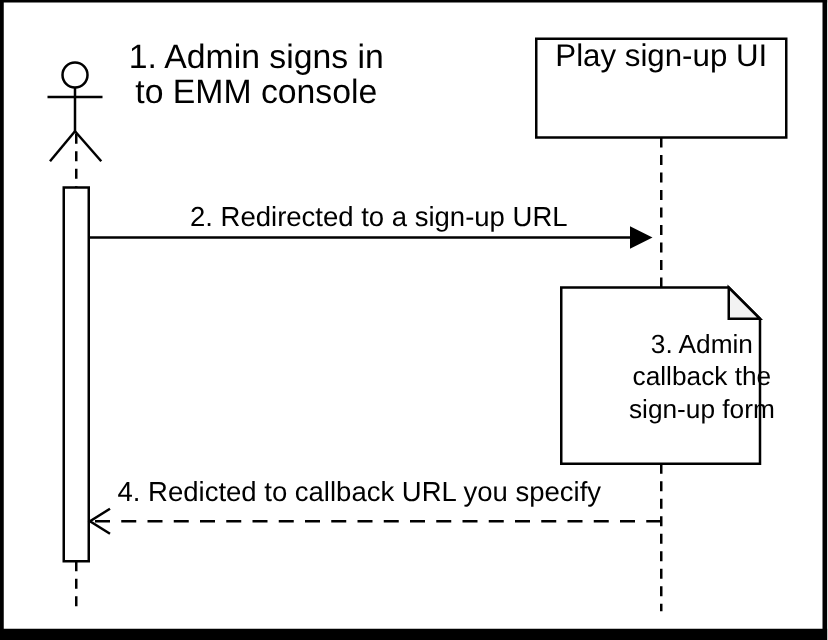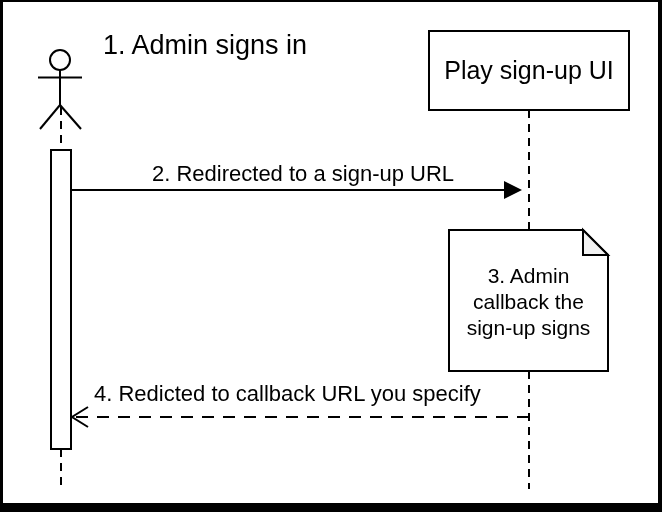--- a/index.html
+++ b/index.html
@@ -33,27 +33,27 @@
   .msg2-label{
     left:140px;top:163px;width:302px;
     font-size:22px;line-height:22px;text-align:center;margin-left:12px;
   }
   .msg4-label{
     left:94px;top:383px;width:402px;
     font-size:22px;line-height:22px;text-align:left;
   }
   .participant-label{
     left:429px;top:31px;width:200px;height:79px;
-    display:flex;align-items:center;justify-content:center;
+    display:flex;align-items:flex-start;justify-content:center;
     font-size:25px;
   }
   .note-label{
     left:449px;top:232px;width:159px;height:139px;
     display:flex;flex-direction:column;align-items:center;justify-content:center;
-    font-size:21px;line-height:26px;text-align:right;
+    font-size:21px;line-height:26px;text-align:right;padding-left:33px;
   }
 </style>
 </head>
 <body>
 
 <div class="canvas">
 
   <svg class="layer" viewBox="0 0 662 512">
 
     <g>
@@ -91,29 +91,30 @@
     </g>
 
     <g>
       <line class="ln dash-msg" x1="76" y1="417" x2="529" y2="417"></line>
       <polyline class="ln" points="88,407 72,417 88,427"></polyline>
     </g>
   </svg>
 
   <div class="label step1-label">
     <div>1. Admin signs in</div>
+    <div>to EMM console</div>
   </div>
 
   <div class="label participant-label">
     <span>Play sign-up UI</span>
   </div>
 
   <div class="label msg2-label">2. Redirected to a sign-up URL</div>
 
   <div class="label note-label">
     <div>3. Admin</div>
     <div>callback the</div>
-    <div>sign-up signs</div>
+    <div>sign-up form</div>
   </div>
 
   <div class="label msg4-label">4. Redicted to callback URL you specify</div>
 
 </div>
 
 </body></html>

